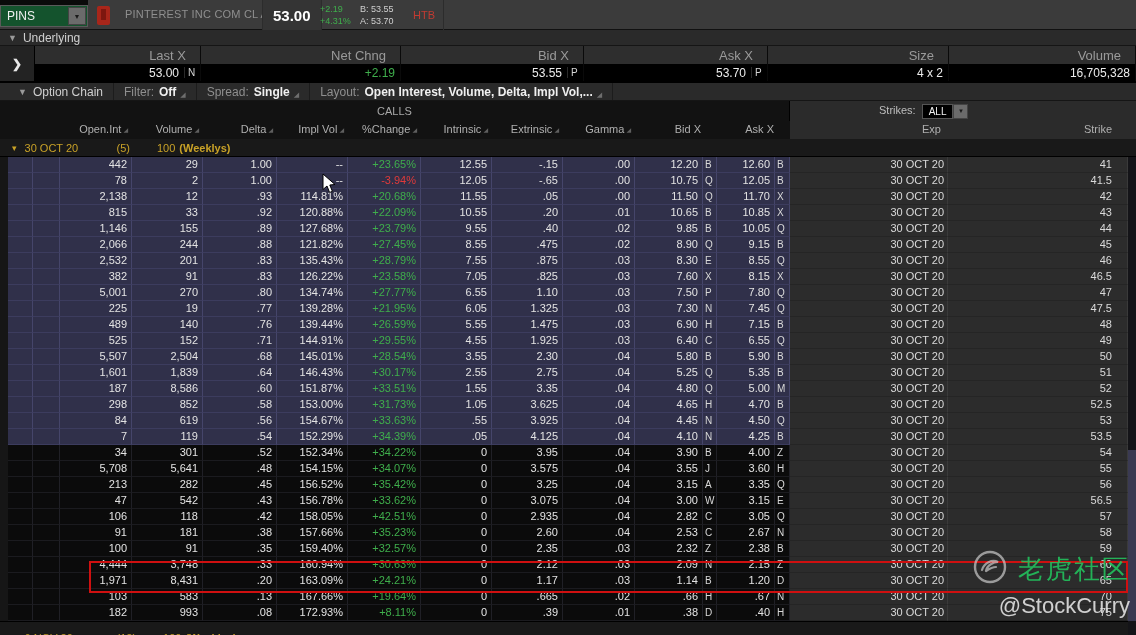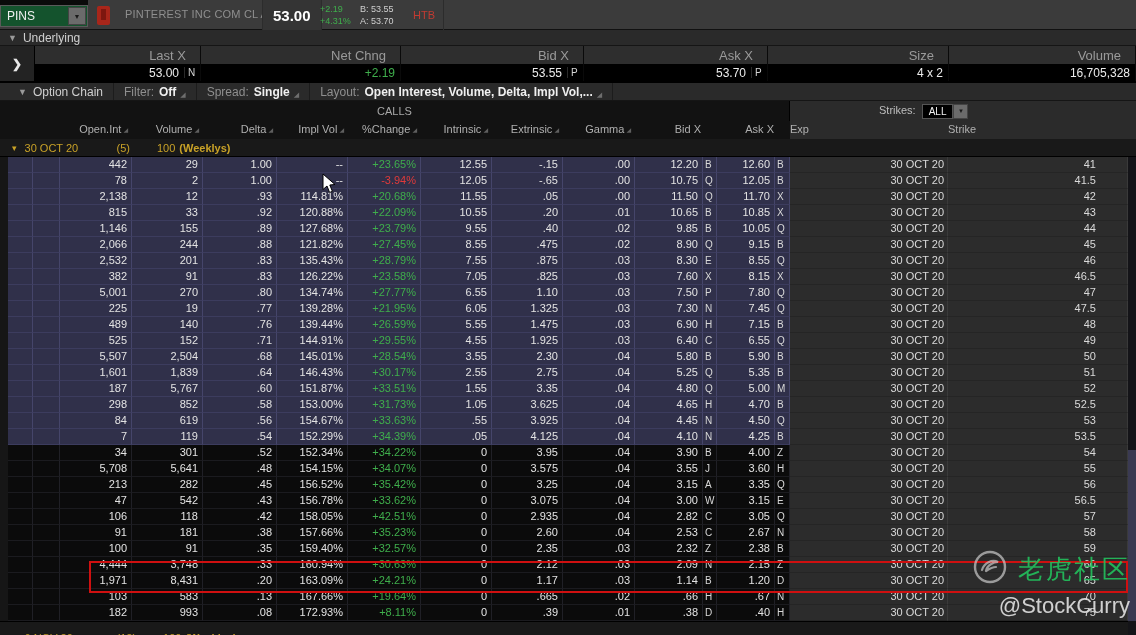--- a/index.html
+++ b/index.html
@@ -73,42 +73,42 @@
     padding:0 6px; height:15px; line-height:13px; }
   .strikes-btn { width:15px; height:15px; background:#6b6b6b; border:1px solid #444;
     font-size:6px; color:#1a1a1a; display:flex; align-items:center; justify-content:center; }
 
   
   :root { --cols: 8px 25px 27px 72px 71px 74px 71px 73px 71px 71px 72px 68px 14px 58px 15px 158px 180px 8px; }
   .hrow { display:grid; grid-template-columns:var(--cols); height:18px; line-height:17px;
     font-size:11px; color:#b0b0b0; border-bottom:1px solid #000; }
   .hrow .hl { background:#121212; }
   .hrow .hc { background:#121212; text-align:right; padding-right:4px; }
-  .hrow .hr { background:#2b2b2b; }
+  .hrow .hr { background:#2b2b2b; text-align:right; }
   .sortglyph { color:#5f5f5f; font-size:6px; vertical-align:1px; padding-left:2px; }
 
   .group-header { height:18px; background:#191919; display:flex; align-items:center;
     font-size:11px; color:#c9a227; border-bottom:1px solid #000; }
   .gh-chev { font-size:9px; margin:0 8px 0 12px; color:#c9a227; }
   .gh-date { width:64px; }
   .gh-count { margin-left:28px; }
   .gh-mult { margin-left:27px; }
   .gh-tag { margin-left:4px; font-weight:bold; }
 
   .trow { display:grid; grid-template-columns:var(--cols); height:16px; line-height:15px;
     font-size:11px; color:#e3e3e3; }
   .cc { text-align:right; padding-right:4px; }
   .itm .cc { background:#30304a; border-right:1px solid #45456a; border-bottom:1px solid #3c3c5e; }
   .otm .cc { background:#0b0b0b; border-right:1px solid #202026; border-bottom:1px solid #1b1b1f; }
   .cedge { background:#161616; }
   .cletter { text-align:left !important; padding:0 0 0 2px; font-size:10px; color:#d8d8d8; }
   .re { background:#2c2c2c; text-align:right; border-right:1px solid #3a3a3a;
     border-bottom:1px solid #252525; color:#dadada; }
   .c-exp { padding-right:3px; }
-  .c-strike { padding-right:31px; }
+  .c-strike { padding-right:15px; }
   .csb { background:#101014; }
   .pos { color:#3fae4c; }
   .neg { color:#e03a3a; }
 
   .partial-group { height:14px; background:#191919; overflow:hidden; border-top:1px solid #000; }
   .partial-inner { margin-top:7px; opacity:.95; }
 
   
   .scrollbar { position:absolute; right:0; top:157px; width:8px; height:478px; background:#141418; }
   .scroll-thumb { position:absolute; left:0; top:293px; width:8px; height:171px; background:#3a3a52; }
@@ -543,21 +543,21 @@
     <div class="re c-exp">30 OCT 20</div>
     <div class="re c-strike">51</div>
     <div class="csb"></div>
   </div>
 
   <div class="trow itm">
     <div class="cedge"></div>
     <div class="cc"></div>
     <div class="cc"></div>
     <div class="cc">187</div>
-    <div class="cc">5,767</div>
+    <div class="cc">8,586</div>
     <div class="cc">.60</div>
     <div class="cc">151.87%</div>
     <div class="cc pos">+33.51%</div>
     <div class="cc">1.55</div>
     <div class="cc">3.35</div>
     <div class="cc">.04</div>
     <div class="cc">4.80</div>
     <div class="cc cletter">Q</div>
     <div class="cc">5.00</div>
     <div class="cc cletter">M</div>

